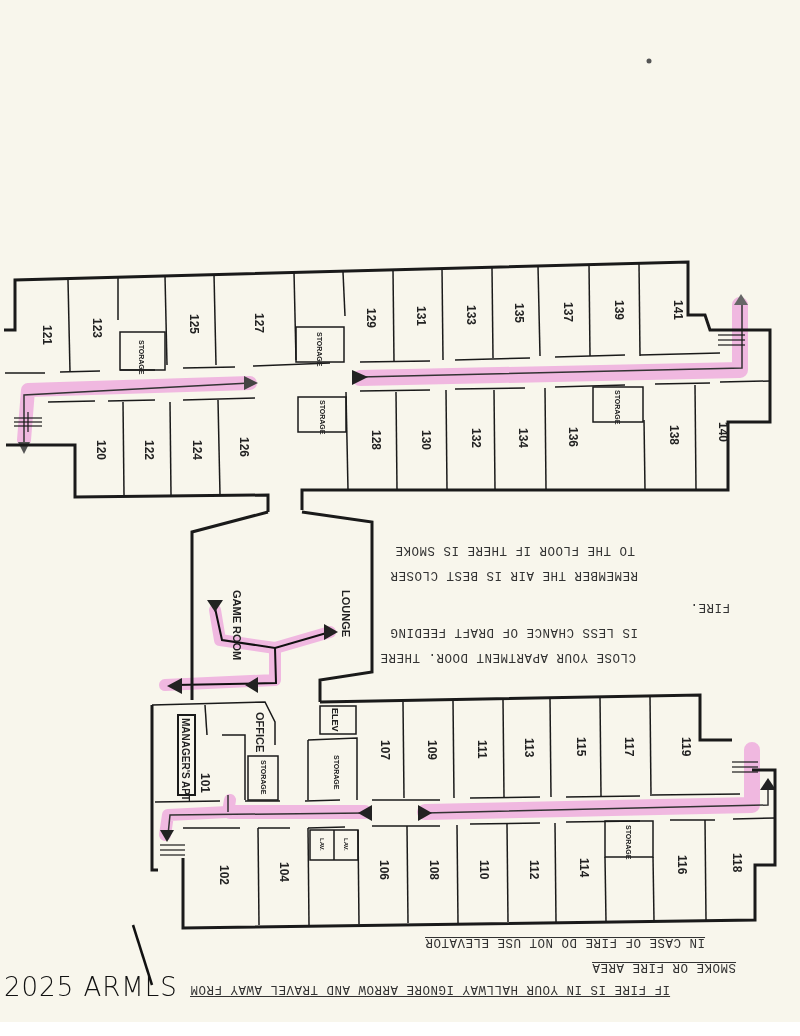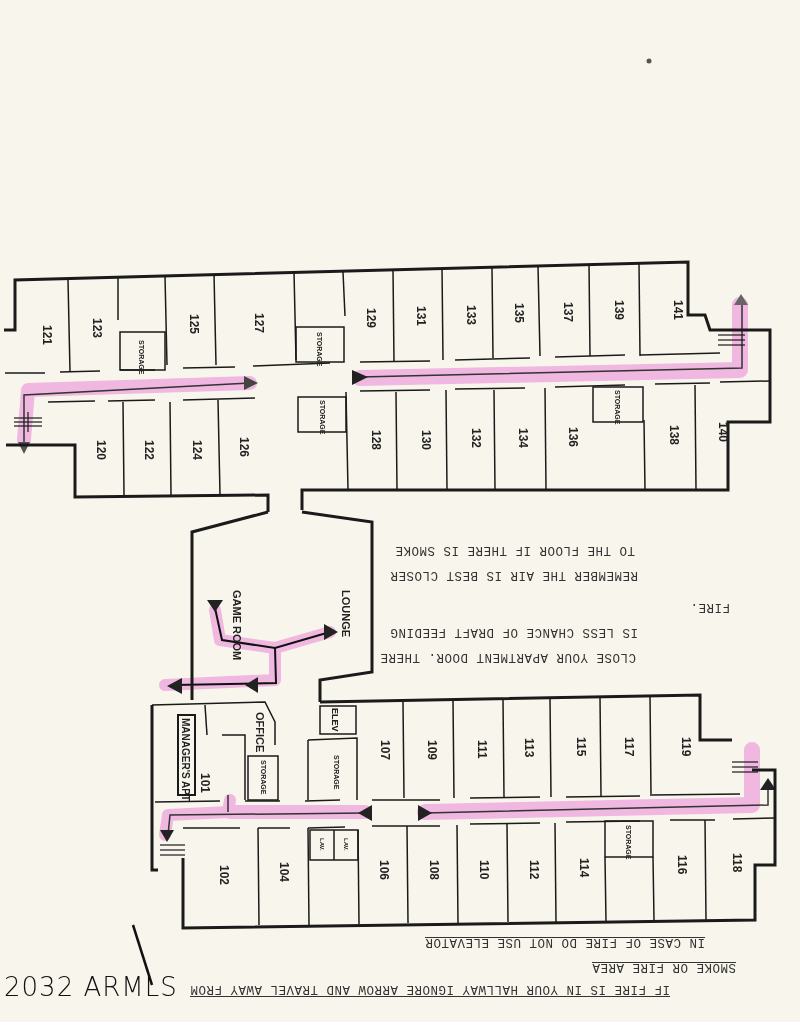--- a/index.html
+++ b/index.html
@@ -258,13 +258,13 @@
 <div class="note" style="left:395px;top:543px;">TO THE FLOOR IF THERE IS SMOKE</div>
 <div class="note" style="left:390px;top:568px;">REMEMBER THE AIR IS BEST CLOSER</div>
 <div class="note" style="left:690px;top:600px;">FIRE.</div>
 <div class="note" style="left:390px;top:625px;">IS LESS CHANCE OF DRAFT FEEDING</div>
 <div class="note" style="left:380px;top:650px;">CLOSE YOUR APARTMENT DOOR. THERE</div>
 
 <div class="note" style="left:425px;top:935px;text-decoration:underline;">IN CASE OF FIRE DO NOT USE ELEVATOR</div>
 <div class="note" style="left:592px;top:960px;text-decoration:underline;">SMOKE OR FIRE AREA</div>
 <div class="note" style="left:190px;top:982px;text-decoration:overline;">IF FIRE IS IN YOUR HALLWAY IGNORE ARROW AND TRAVEL AWAY FROM</div>
 
-<div class="watermark">2032 ARMLS</div>
+<div class="watermark">2025 ARMLS</div>
 
 </body></html>

